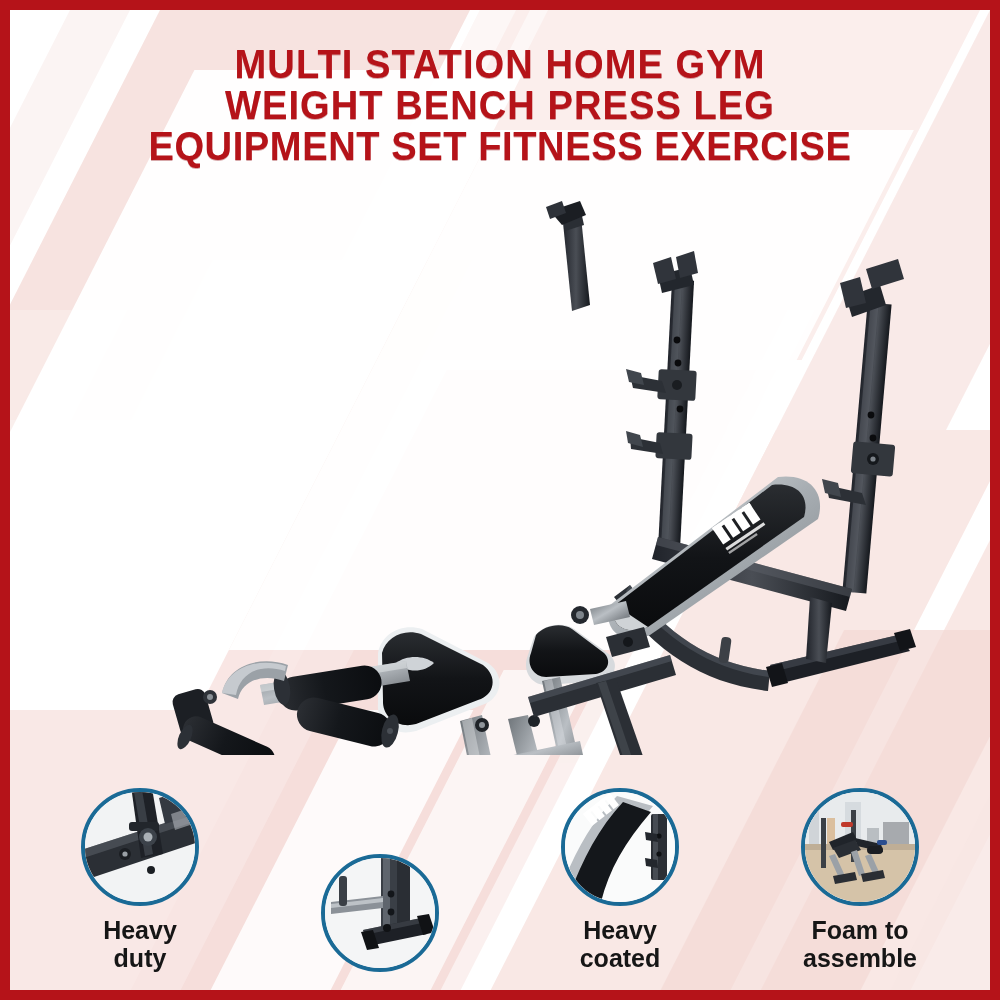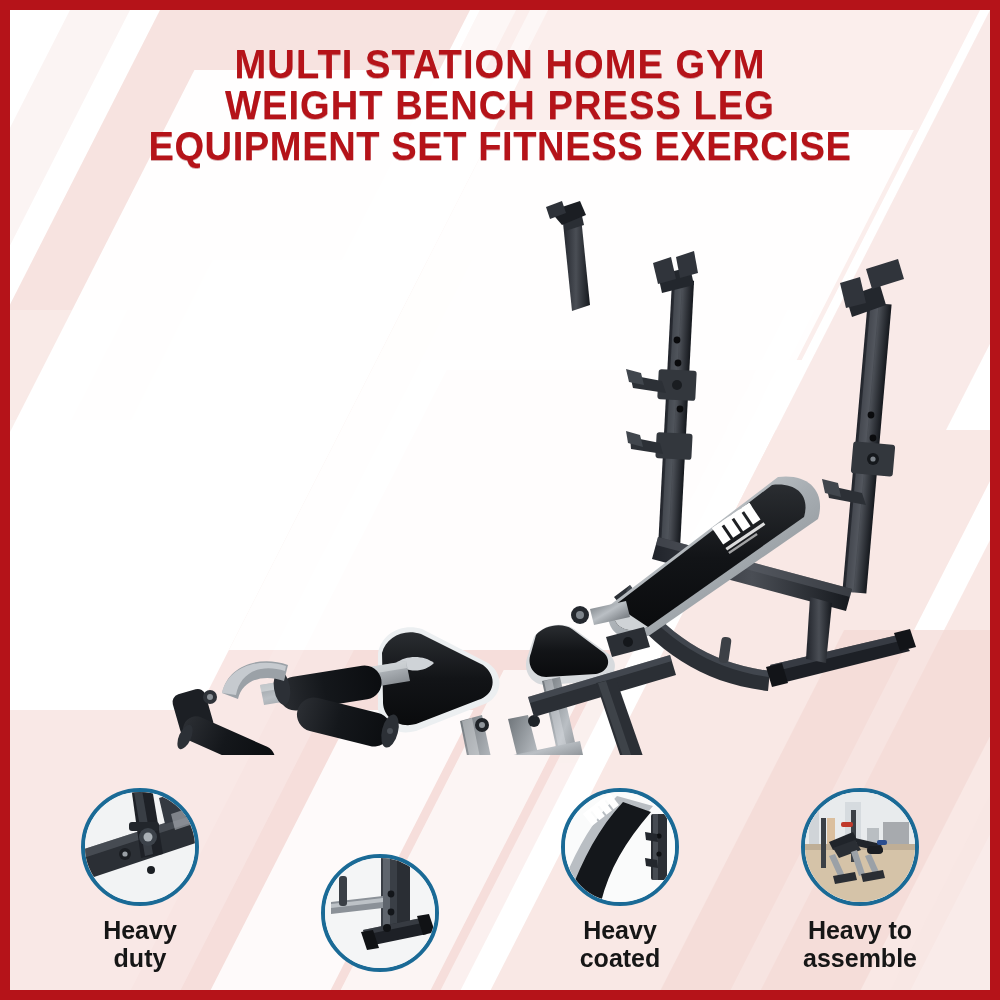--- a/index.html
+++ b/index.html
@@ -428,19 +428,19 @@
           <path d="M30 62 L40 84 L34 86 L24 64 Z" fill="#9ba1a7"></path>
           <path d="M52 58 L60 82 L54 84 L46 60 Z" fill="#9ba1a7"></path>
           <path d="M66 62 L74 80 L68 82 L60 64 Z" fill="#9ba1a7"></path>
           <path d="M28 84 L50 80 L52 88 L30 92 Z" fill="#2a2e34"></path>
           <path d="M56 82 L78 78 L80 86 L58 90 Z" fill="#2a2e34"></path>
           <rect x="36" y="30" width="12" height="5" rx="2" fill="#c0392b"></rect>
           <rect x="72" y="48" width="10" height="5" rx="2" fill="#2a4d8f"></rect>
         </svg>
       </div>
       <div class="flabel">
-        <span>Heavy to</span><br>
+        <span>Foam to</span><br>
         <span>assemble</span>
       </div>
     </div>
 
   </div>
 </div>
 
 </body></html>

